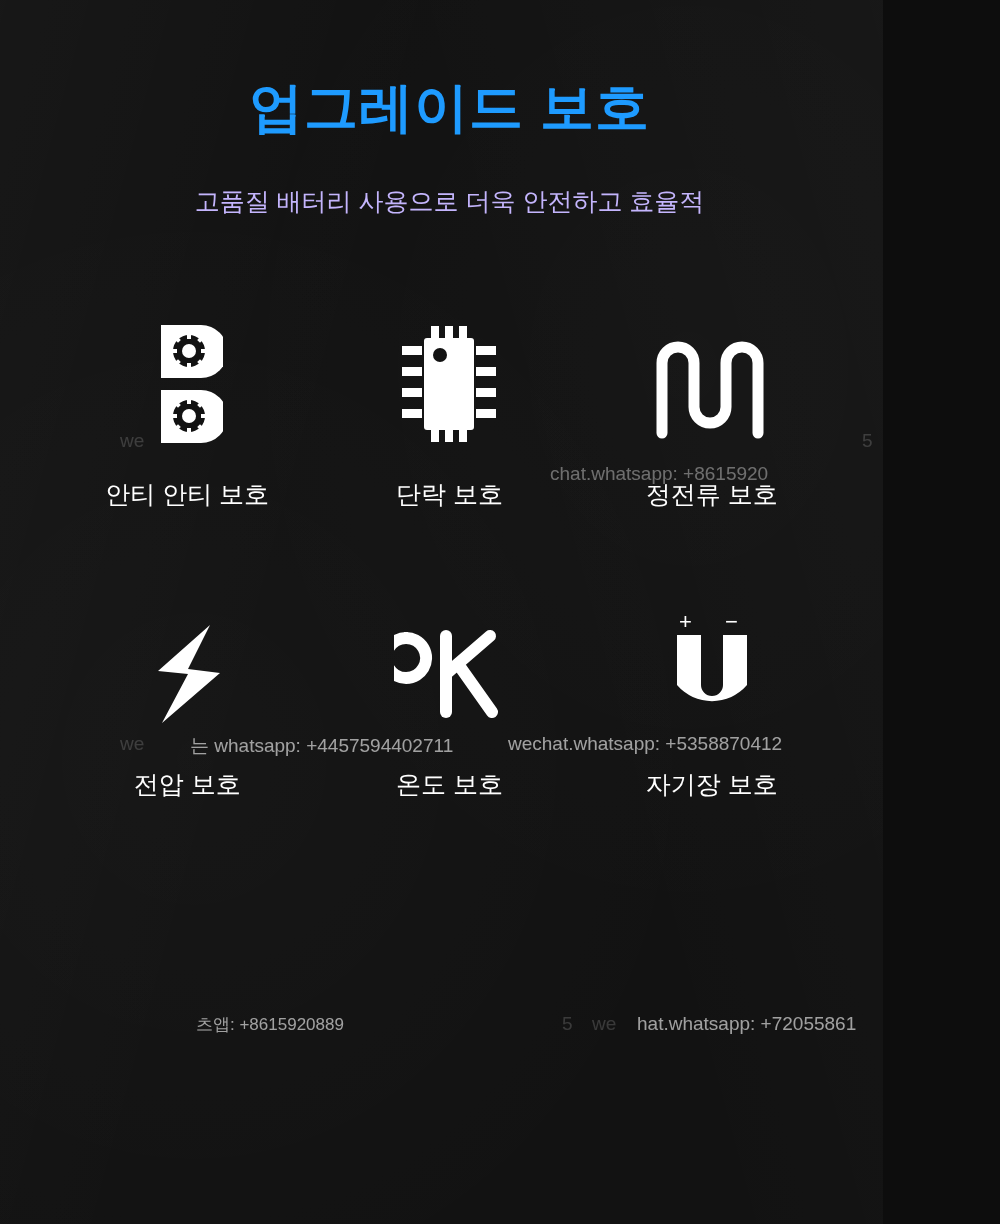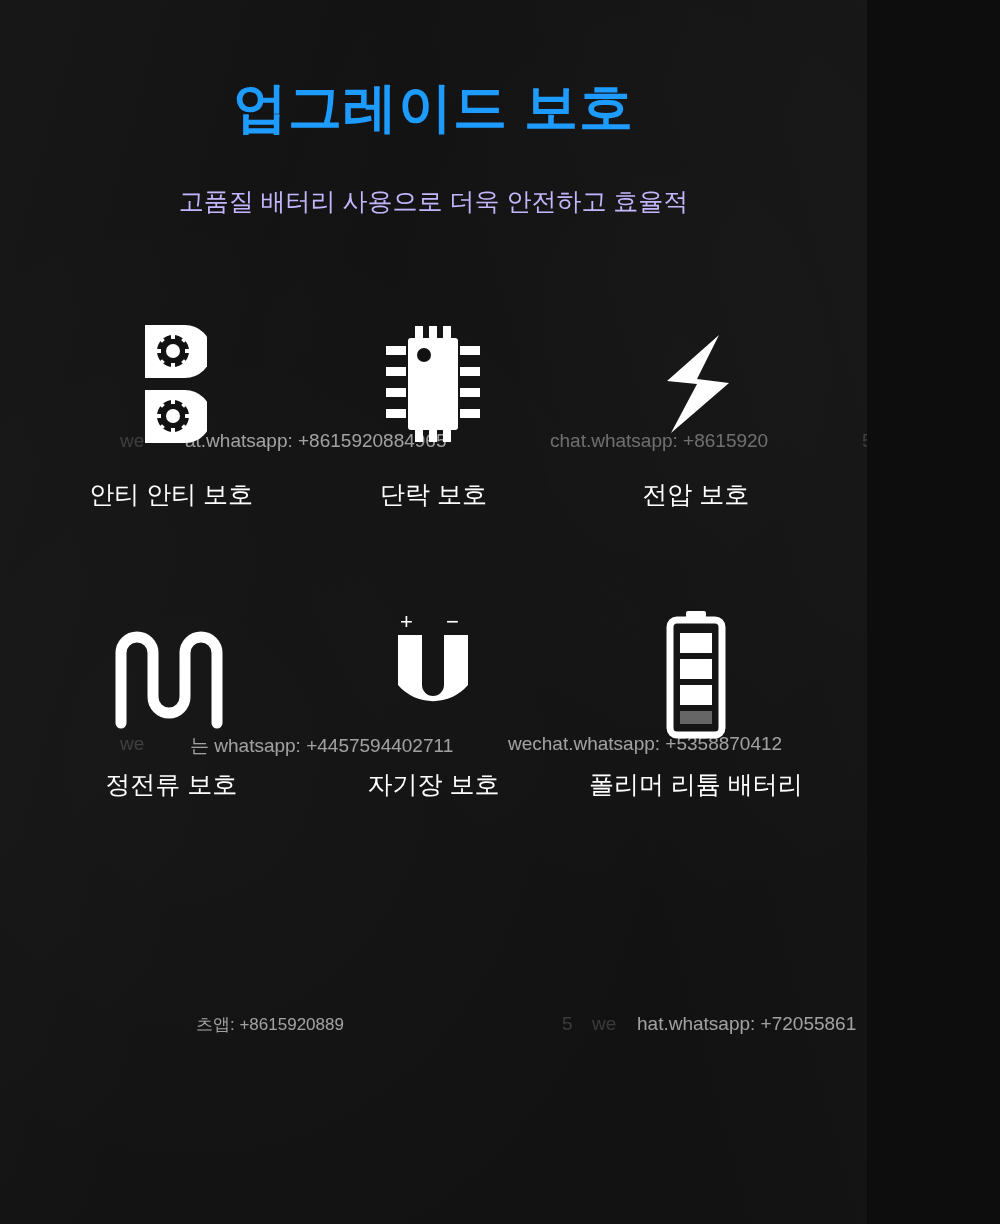--- a/index.html
+++ b/index.html
@@ -8,20 +8,21 @@
     background: #0d0d0d;
   }
   .page {
     position: relative;
     width: 867px;
     height: 1224px;
     background: #121212;
     overflow: hidden;
     font-family: "Liberation Sans", sans-serif;
     color: #ffffff;
+    padding-left: 16px;
   }
   
   .page::before {
     content: "";
     position: absolute;
     inset: 0;
     background:
       linear-gradient(105deg, rgba(255,255,255,0.022) 0%, rgba(0,0,0,0) 38%),
       linear-gradient(255deg, rgba(255,255,255,0.018) 0%, rgba(0,0,0,0) 42%),
       radial-gradient(ellipse at 22% 62%, rgba(255,255,255,0.020), rgba(0,0,0,0) 55%),
@@ -89,21 +90,21 @@
     pointer-events: none;
   }
   .wm {
     position: absolute;
     white-space: nowrap;
     color: rgba(255,255,255,0.60);
     font-size: 19px;
     font-family: Liberation Sans, sans-serif;
   }
   .wm.faint { color: rgba(255,255,255,0.17); }
-  .wm.mid { color: rgba(255,255,255,0.38); }
+  .wm.mid { color: rgba(255,255,255,0.38); margin-top: 33px; }
   .wm.small { font-size: 17px; }
 </style>
 </head>
 <body>
 
 <div class="page">
 
   <div class="header">
     <h1 class="title">업그레이드 보호</h1>
     <p class="subtitle">고품질 배터리 사용으로 더욱 안전하고 효율적</p>
@@ -167,72 +168,71 @@
           </g>
           <circle cx="47" cy="31" r="7" fill="#121212"></circle>
         </svg>
       </div>
       <div class="caption">단락 보호</div>
     </div>
 
 
     <div class="cell">
       <div class="icon-box">
+        <svg width="124" height="110" viewBox="0 0 124 110">
+          <path d="M12 104 V34 a16 16 0 0 1 32 0 V78 a16 16 0 0 0 32 0 V34 a16 16 0 0 1 32 0 V104" fill="none" stroke="#ffffff" stroke-width="11" stroke-linecap="round"></path>
+        </svg>
+      </div>
+      <div class="caption">정전류 보호</div>
+    </div>
+
+    <div class="cell">
+      <div class="icon-box">
         <svg width="110" height="110" viewBox="0 0 110 110">
           <path d="M78 6 L26 52 L56 55 L30 104 L88 54 L56 50 Z" fill="#ffffff"></path>
         </svg>
       </div>
       <div class="caption">전압 보호</div>
     </div>
 
-    <div class="cell">
-      <div class="icon-box">
-        <svg width="124" height="110" viewBox="0 0 124 110">
-          <path d="M12 104 V34 a16 16 0 0 1 32 0 V78 a16 16 0 0 0 32 0 V34 a16 16 0 0 1 32 0 V104" fill="none" stroke="#ffffff" stroke-width="11" stroke-linecap="round"></path>
-        </svg>
-      </div>
-      <div class="caption">정전류 보호</div>
-    </div>
-
-
+
+    <div class="cell">
+      <div class="icon-box">
+        <svg width="110" height="100" viewBox="0 0 110 100">
+          <g fill="none" stroke="#ffffff" stroke-width="12" stroke-linecap="round">
+            <path d="M12 14 a20 20 0 1 0 0.1 0"></path>
+            <path d="M52 12 V88"></path>
+            <path d="M52 50 L96 12"></path>
+            <path d="M64 40 L98 88"></path>
+          </g>
+        </svg>
+      </div>
+      <div class="caption">온도 보호</div>
+    </div>
 
     <div class="cell">
       <div class="icon-box">
         <svg width="110" height="130" viewBox="0 0 110 130">
           <g fill="#ffffff" font-family="Liberation Sans, sans-serif" font-size="22">
             <text x="22" y="20">+</text>
             <text x="68" y="20">−</text>
           </g>
           <path d="M20 30 h24 v46 a11 11 0 0 0 22 0 V30 h24 v46 a46 46 0 0 1 -70 0 z" fill="#ffffff"></path>
           <rect x="20" y="26" width="24" height="10" fill="#ffffff"></rect>
           <rect x="66" y="26" width="24" height="10" fill="#ffffff"></rect>
         </svg>
       </div>
       <div class="caption">자기장 보호</div>
     </div>
 
-    <div class="cell">
-      <div class="icon-box">
-        <svg width="80" height="130" viewBox="0 0 80 130">
-          <rect x="30" y="2" width="20" height="9" rx="2" fill="#ffffff"></rect>
-          <rect x="14" y="11" width="52" height="115" rx="7" fill="none" stroke="#ffffff" stroke-width="7"></rect>
-          <rect x="24" y="24" width="32" height="20" fill="#ffffff"></rect>
-          <rect x="24" y="50" width="32" height="20" fill="#ffffff"></rect>
-          <rect x="24" y="76" width="32" height="20" fill="#ffffff"></rect>
-          <rect x="24" y="102" width="32" height="13" fill="#ffffff" opacity="0.35"></rect>
-        </svg>
-      </div>
-      <div class="caption">폴리머 리튬 배터리</div>
-    </div>
 
   </div>
 
   <div class="watermarks">
     <span class="wm faint" style="left:120px; top:430px;">we</span>
-    <span class="wm" style="left:185px; top:430px;">at.whatsapp: +8615920884965</span>
     <span class="wm mid" style="left:550px; top:430px;">chat.whatsapp: +8615920</span>
     <span class="wm faint" style="left:862px; top:430px;">5</span>
     <span class="wm faint" style="left:120px; top:733px;">we</span>
     <span class="wm" style="left:190px; top:733px;">는 whatsapp: +4457594402711</span>
     <span class="wm" style="left:508px; top:733px;">wechat.whatsapp: +5358870412</span>
     <span class="wm small" style="left:196px; top:1013px;text-align:center;">츠앱: +8615920889</span>
     <span class="wm faint" style="left:562px; top:1013px;">5</span>
     <span class="wm faint" style="left:592px; top:1013px;">we</span>
     <span class="wm" style="left:637px; top:1013px;">hat.whatsapp: +72055861</span>
   </div>

